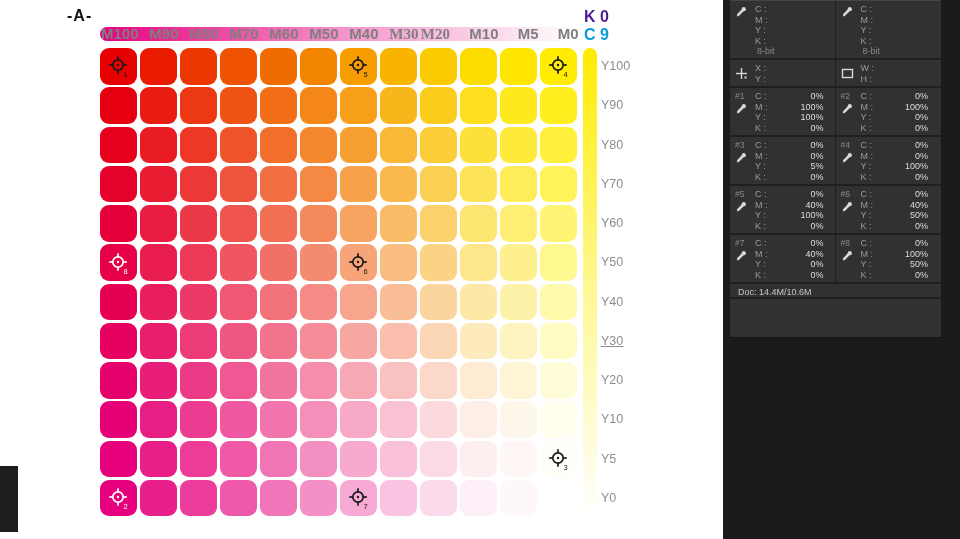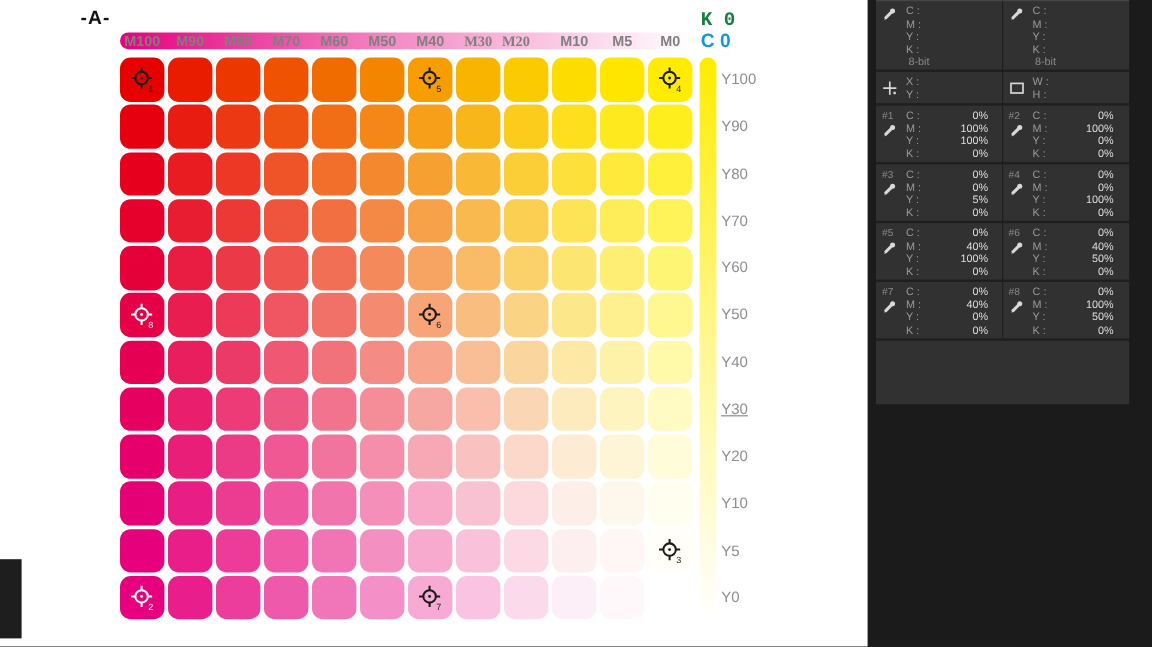--- a/index.html
+++ b/index.html
@@ -2,22 +2,22 @@
 <html><head>
 <meta charset="utf-8">
 <style>
   html,body{margin:0;padding:0;background:#1b1b1b;}
   *{box-sizing:border-box;font-family:"Liberation Sans",sans-serif;}
   #app{position:relative;width:960px;height:539px;background:#1b1b1b;overflow:hidden;}
   #canvas{position:absolute;left:0;top:0;width:723px;height:539px;background:#ffffff;}
   #paste-strip{position:absolute;left:0;top:466px;width:18px;height:66px;background:#1e1e1e;}
   #doc-title{position:absolute;left:67px;top:7px;font-size:16px;font-weight:700;color:#111;letter-spacing:1px;}
   #m-bar{position:absolute;left:100px;top:27px;width:477px;height:14px;border-radius:7px;}
-  .m-label{position:absolute;top:27px;height:14px;line-height:14px;width:40px;text-align:center;
-           font-size:12px;font-weight:700;color:#7f7f7f;}
+  .m-label{position:absolute;top:27px;height:14px;line-height:14px;width:40px;text-align:right;
+           font-size:15px;font-weight:700;color:#7f7f7f;}
   #kc{position:absolute;left:584px;top:8px;line-height:18px;}
   #k-line{font-size:16px;font-weight:700;color:#111;}
   #c-line{font-size:16px;font-weight:700;}
   #y-bar{position:absolute;left:583px;top:48px;width:14px;height:469px;border-radius:7px;}
   .y-label{position:absolute;left:601px;width:44px;height:37px;line-height:37px;
            font-size:12.5px;color:#8d8d8d;}
   .swatch{position:absolute;width:37px;height:36.5px;border-radius:9px;}
   .marker{position:absolute;width:26px;height:26px;}
   #panel{position:absolute;left:730px;top:0;width:211px;height:338px;background:#313131;
          border-top:1px solid #454545;border-bottom:1px solid #161616;color:#9a9a9a;font-size:9px;}
@@ -53,22 +53,22 @@
         <div class="m-label" style="left: 298.5px;">M50</div>
         <div class="m-label" style="left: 338.5px;">M40</div>
         <div class="m-label" style="left: 378.5px; font-family: Liberation Serif, serif;">M30</div>
         <div class="m-label" style="left: 410px; font-family: Liberation Serif, serif;">M20</div>
         <div class="m-label" style="left: 458.5px;">M10</div>
         <div class="m-label" style="left: 498.5px;">M5</div>
         <div class="m-label" style="left: 538.5px;">M0</div>
       </div>
 
     <div id="kc">
-      <div id="k-line" style="color: #15803d; font-family: Liberation Mono, monospace;">K 0</div>
-      <div id="c-line" style="color: rgb(13, 155, 215);">C 0</div>
+      <div id="k-line" style="color: #4c1d95;">K 0</div>
+      <div id="c-line" style="color: rgb(13, 155, 215);">C 9</div>
     </div>
 
     <div id="y-bar" style="background: linear-gradient(rgb(255, 236, 0), rgb(255, 247, 144) 50%, rgb(255, 255, 255));"></div>
     <div id="y-labels">
         <div class="y-label" style="top: 48px;">Y100</div>
         <div class="y-label" style="top: 87.27px;">Y90</div>
         <div class="y-label" style="top: 126.54px;">Y80</div>
         <div class="y-label" style="top: 165.81px;">Y70</div>
         <div class="y-label" style="top: 205.08px;">Y60</div>
         <div class="y-label" style="top: 244.35px;">Y50</div>
@@ -647,16 +647,17 @@
               </div>
               <div class="pline">
                 <span class="lab">K :</span>
                 <span class="val">0%</span>
               </div>
             </div>
           </div>
         </div>
       </div>
 
+    <div id="doc-row">Doc: 14.4M/10.6M</div>
     <div id="panel-filler"></div>
   </div>
 
 </div>
 
 </body></html>

